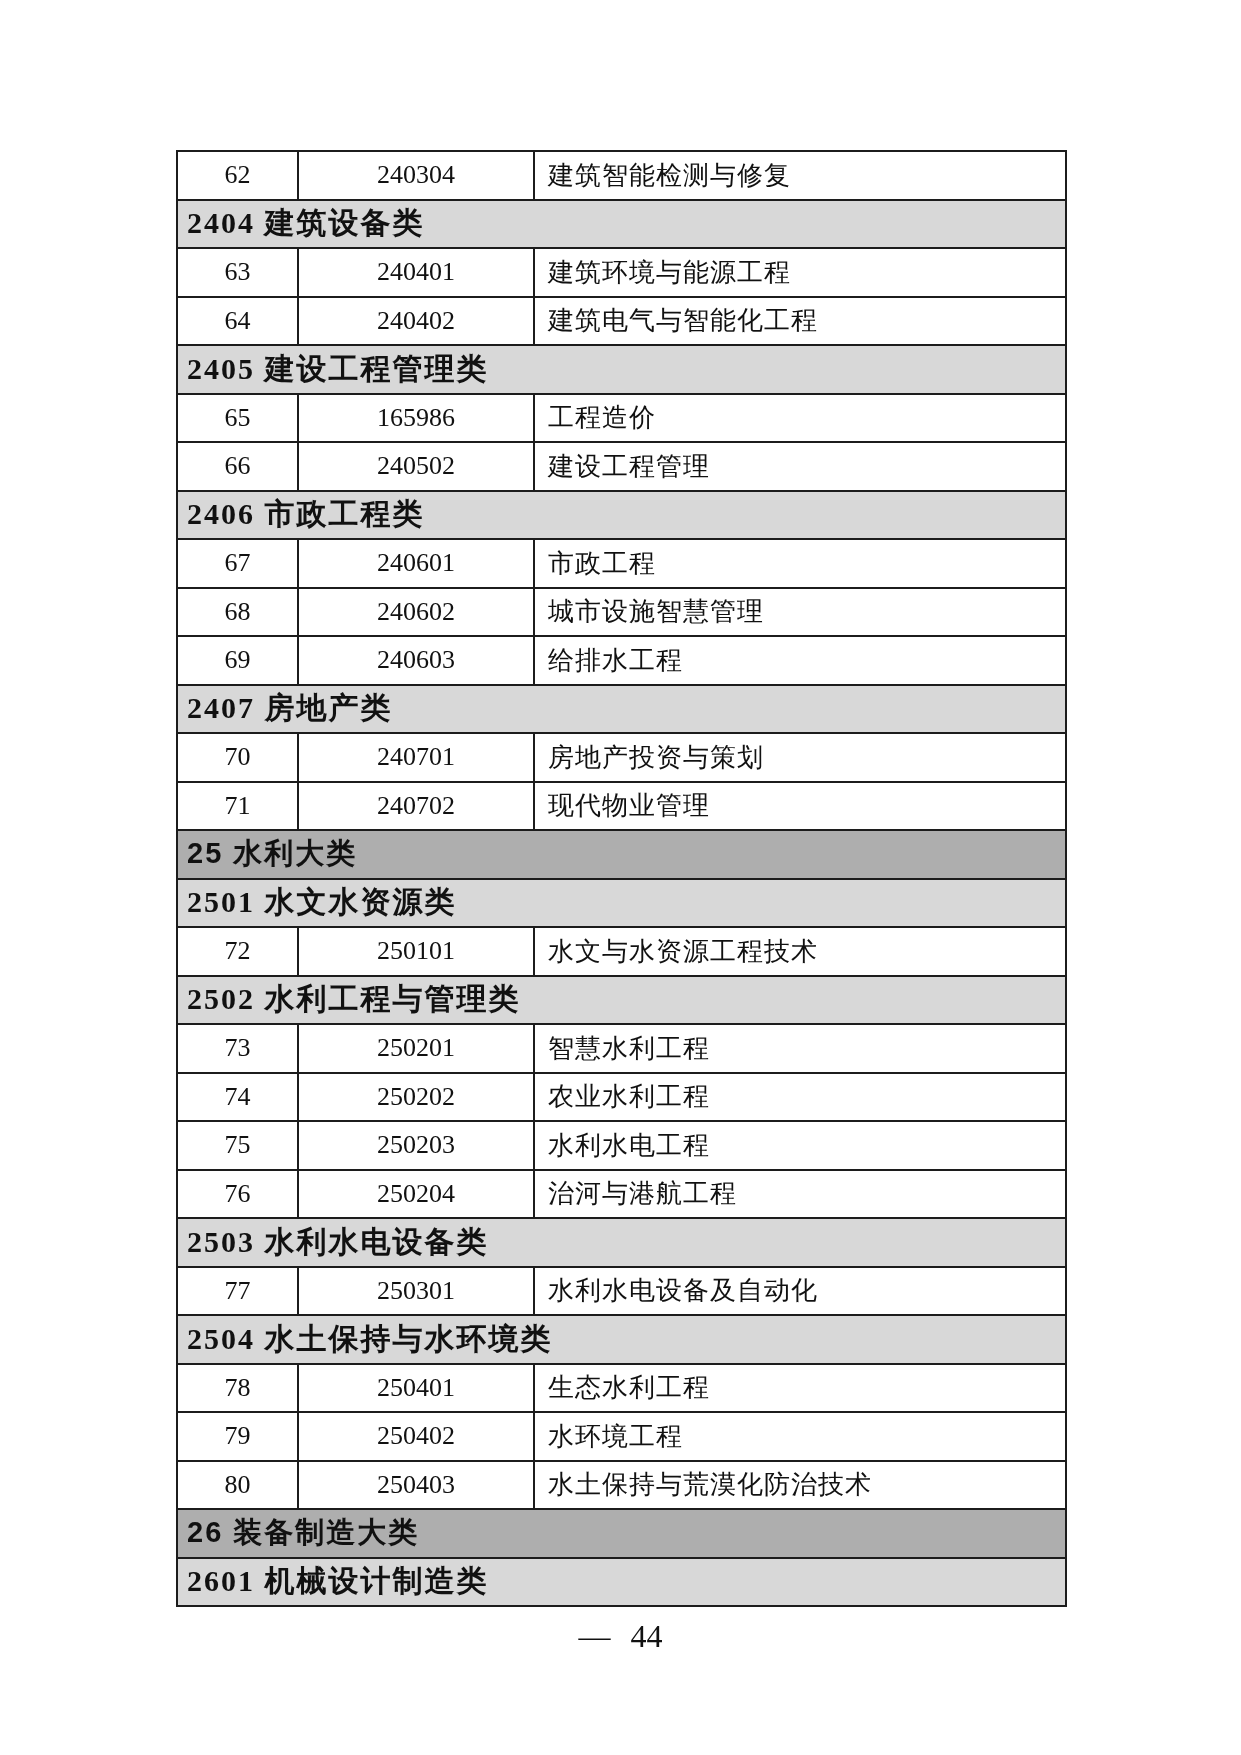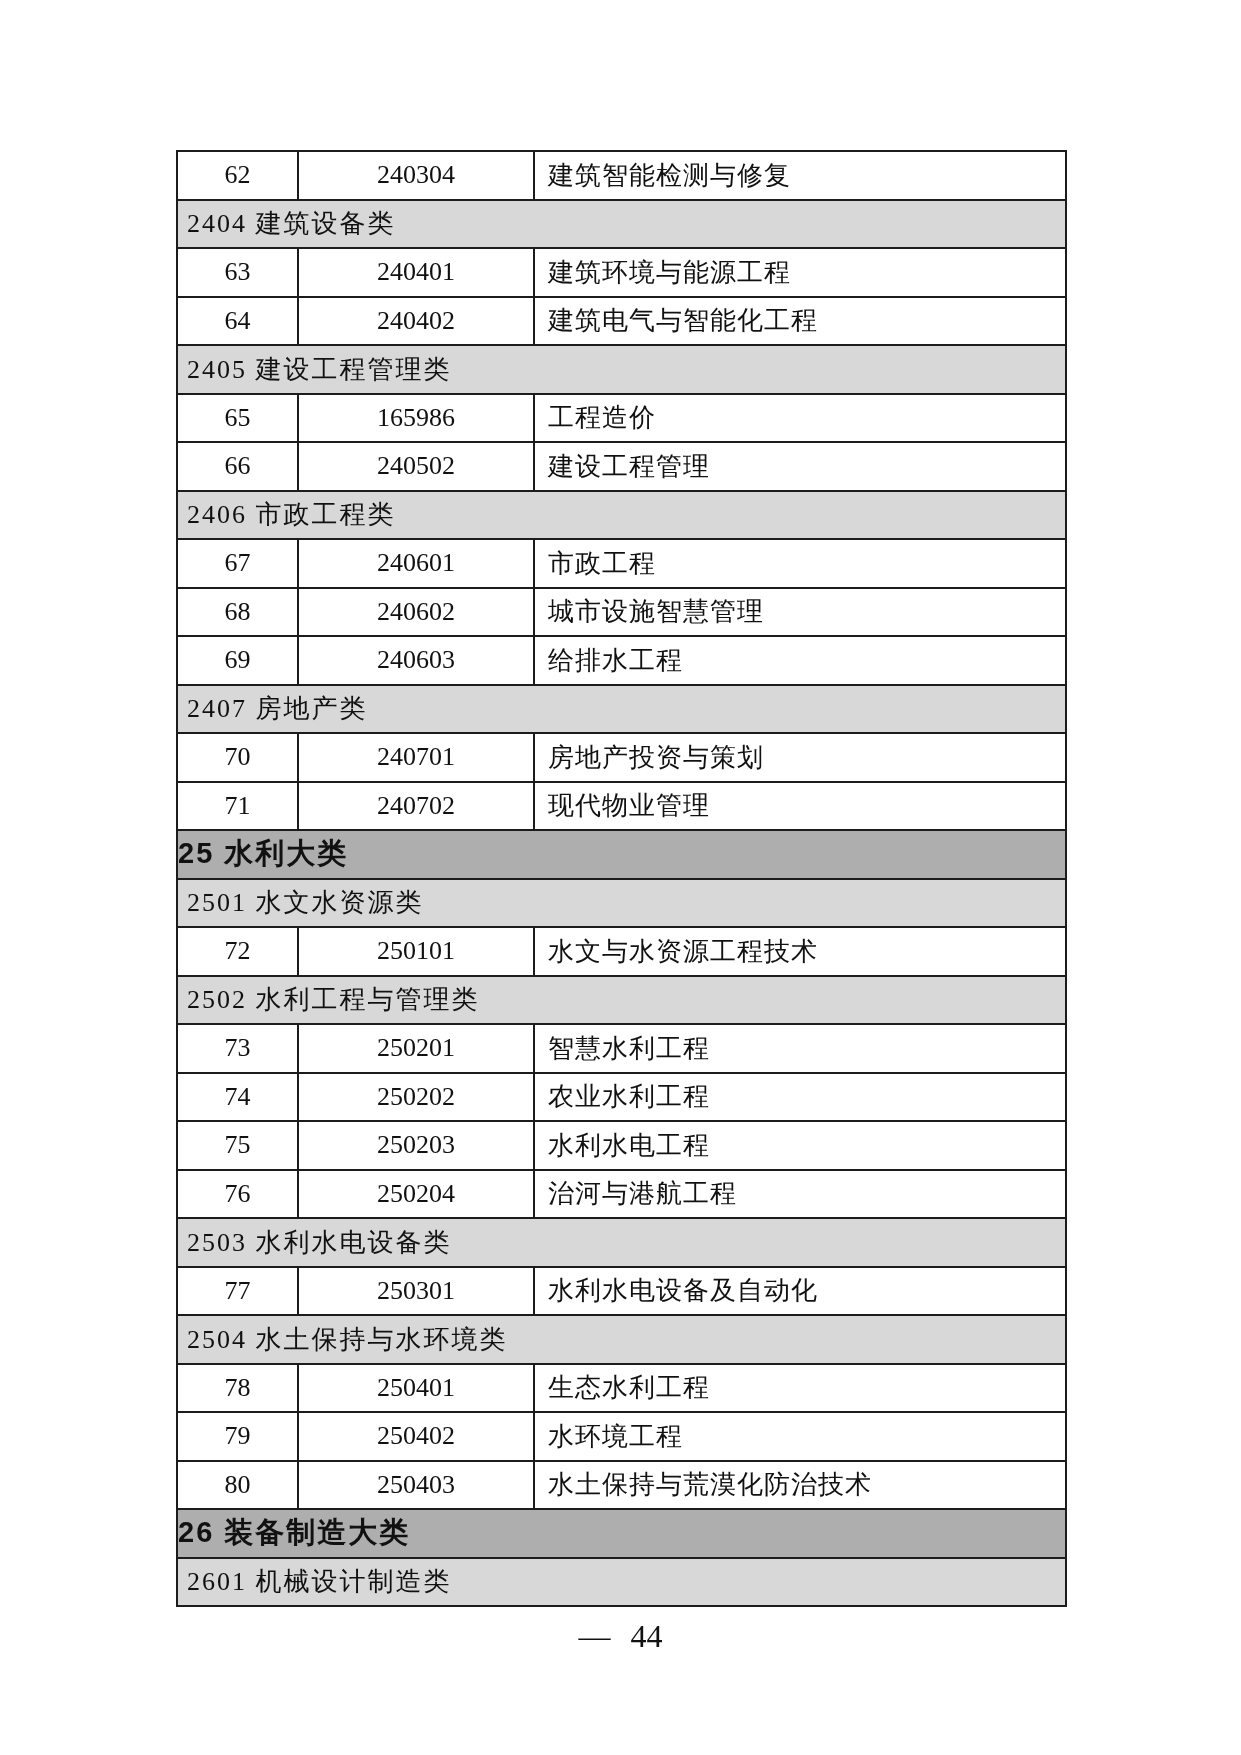--- a/index.html
+++ b/index.html
@@ -34,29 +34,30 @@
   }
   td.cell-name {
     text-align: left;
     padding-left: 13px;
     font-size: 26px;
     letter-spacing: 1px;
     border-radius: 22px;
   }
   tr.sub-header-row td {
     background: var(--subheader-bg, #d8d8d8);
-    font-weight: normal;
-    font-size: 26px;
+    font-weight: bold;
+    font-size: 30px;
     padding-left: 9px;
     letter-spacing: 2px;
   }
   tr.major-header-row td {
     background: var(--majorheader-bg, #aeaeae);
     font-weight: bold;
     font-size: 29px;
+    padding-left: 9px;
     letter-spacing: 2px;
     font-family: "Liberation Sans", "DejaVu Sans", sans-serif;
   }
   .footer {
     position: absolute;
     left: 0; top: 1618px;
     width: 100%;
     text-align: center;
     font-size: 32px;
     word-spacing: 12px;

